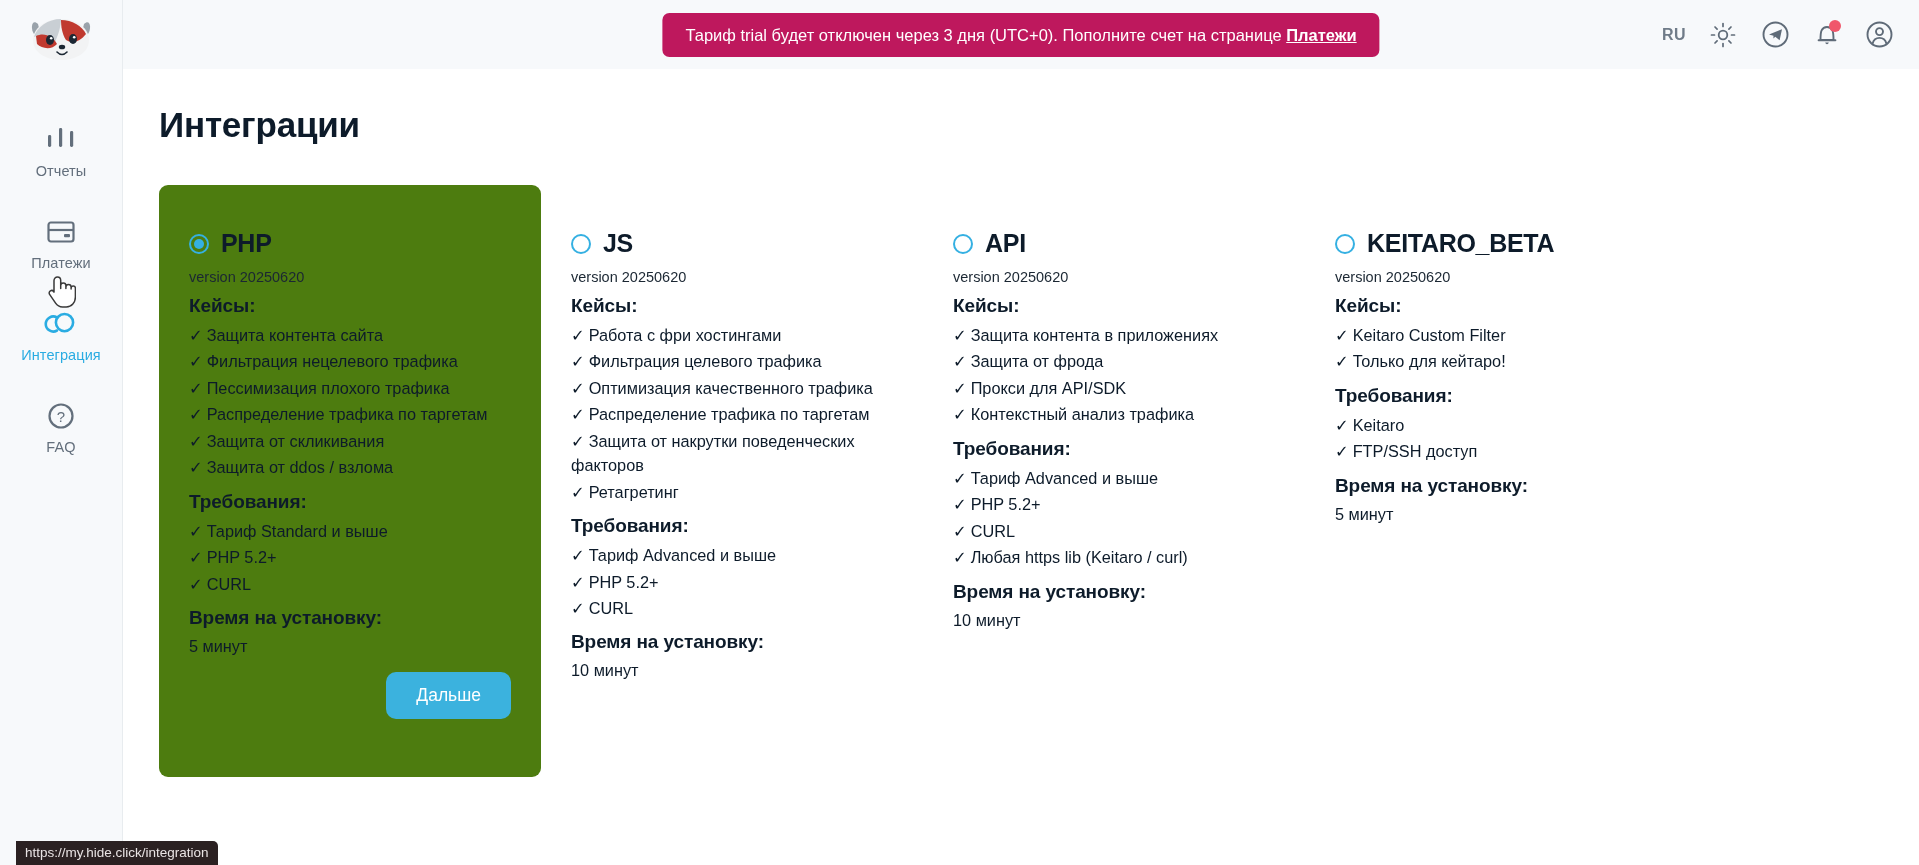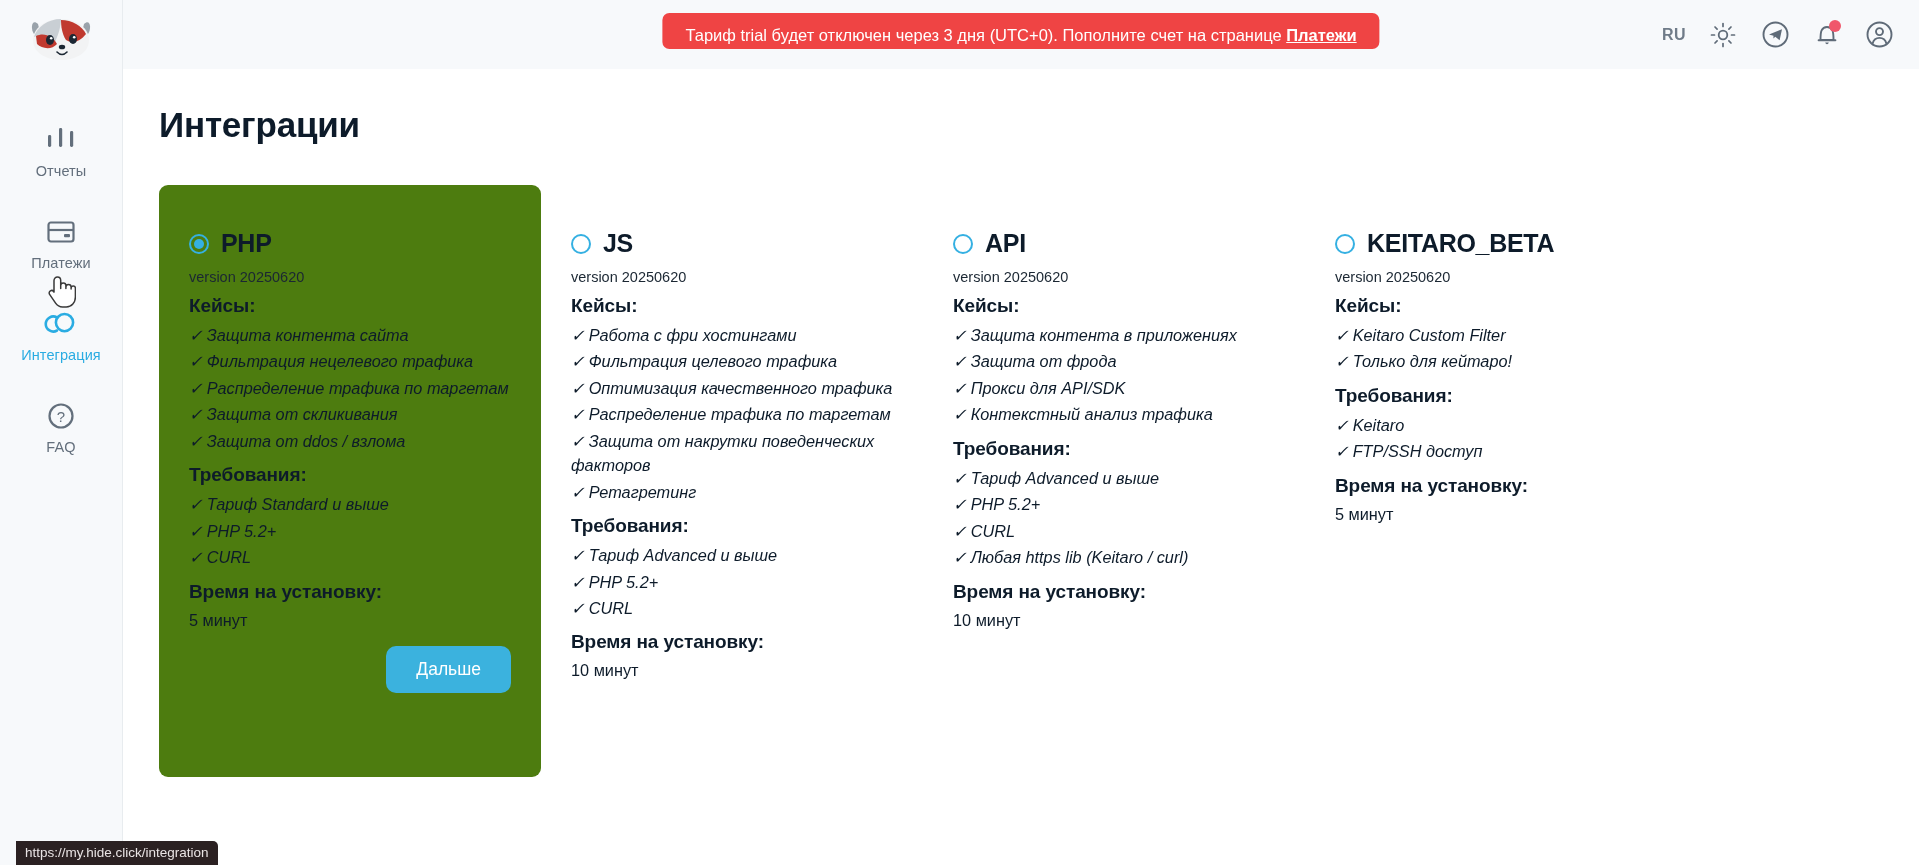--- a/index.html
+++ b/index.html
@@ -38,23 +38,23 @@
   .topbar {
     height: 69px; width: 100%;
     background: #f7f9fb;
     display: flex; align-items: center; justify-content: flex-end;
     padding-right: 25px;
     position: relative;
   }
   .alert {
     position: absolute; left: 50%; transform: translateX(-50%);
     top: 13px;
-    background: #ef4444; color: #ffffff;
+    background: #be185d; color: #ffffff;
     border-radius: 7px;
-    height: 36px; line-height: 44px;
+    height: 44px; line-height: 44px;
     padding: 0 23px;
     font-size: 16.5px; white-space: nowrap;
   }
   .alert a { color: #fff; font-weight: bold; text-decoration: underline; }
 
   .topicons { display: flex; align-items: center; gap: 22px; margin-left: auto; position: relative; z-index: 3; }
   .lang { color: #6f7b88; font-size: 16px; font-weight: bold; letter-spacing: .5px; cursor:pointer; }
   .ticon { width: 30px; height: 30px; display:flex; align-items:center; justify-content:center; cursor:pointer; position:relative; color:#5f6b78;}
   .badge-dot {
     position: absolute; top: 0px; right: 1px;
@@ -87,21 +87,20 @@
   .radio .dot { width: 10px; height: 10px; border-radius: 50%; background: #35b0e2; display: none; }
   .radio.on .dot { display: block; }
   .card-title { font-size: 25px; font-weight: bold; color: #0d1b2a; letter-spacing: -.3px; }
 
   .version { font-size: 14.5px; color: #1b2733; margin-bottom: 3px; }
   .sect-head { font-size: 19px; font-weight: bold; color: #0d1b2a; margin: 10px 0 5px 0; letter-spacing: -.1px; }
   .card ul { list-style: none; }
   .card li {
     font-size: 16.3px; color: #0d1b2a; line-height: 1.5;
     padding: 1px 0;
-    font-style: italic;
   }
   .chk { margin-right: 4px; }
   .plain { font-size: 16.3px; color: #0d1b2a; line-height: 1.55; }
 
   .next-btn {
     margin-top: 13px; margin-left: auto;
     display: block;
     background: #3bb2de; color: #fff; border: none;
     border-radius: 10px;
     font-size: 17.5px; font-family: inherit;
@@ -255,20 +254,21 @@
                 <span class="dot"></span>
               </span>
             <span class="card-title">PHP</span>
           </div>
           <div class="version">version 20250620</div>
 
           <div class="sect-head">Кейсы:</div>
           <ul>
             <li><span class="chk">✓</span><span>Защита контента сайта</span></li>
             <li><span class="chk">✓</span><span>Фильтрация нецелевого трафика</span></li>
+            <li><span class="chk">✓</span><span>Пессимизация плохого трафика</span></li>
             <li><span class="chk">✓</span><span>Распределение трафика по таргетам</span></li>
             <li><span class="chk">✓</span><span>Защита от скликивания</span></li>
             <li><span class="chk">✓</span><span>Защита от ddos / взлома</span></li>
           </ul>
 
           <div class="sect-head">Требования:</div>
           <ul>
             <li><span class="chk">✓</span><span>Тариф Standard и выше</span></li>
             <li><span class="chk">✓</span><span>PHP 5.2+</span></li>
             <li><span class="chk">✓</span><span>CURL</span></li>

